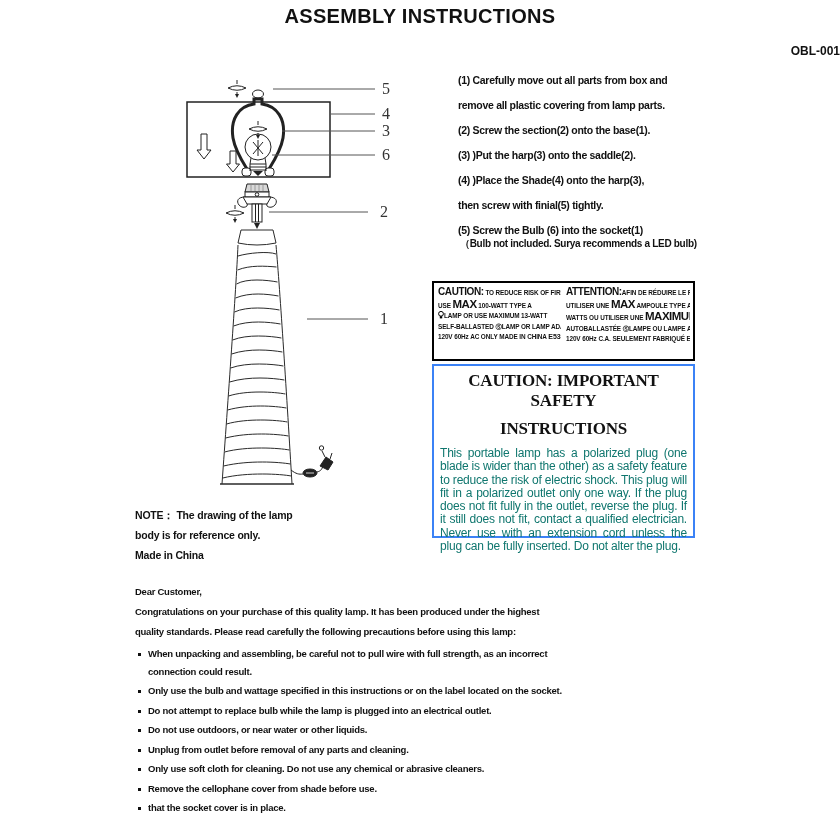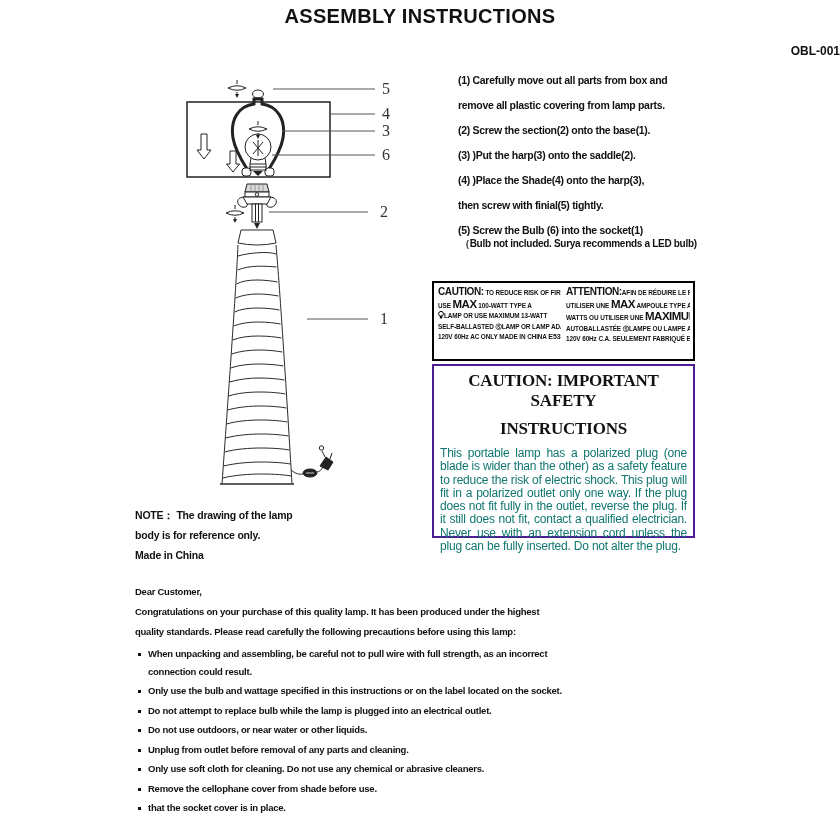--- a/index.html
+++ b/index.html
@@ -28,21 +28,21 @@
           line-height:10.6px; letter-spacing:-.1px; }
   .rcol.en { width:123px; }
   .rcol.fr { flex:1; }
   .rcol .rl { display:block; }
   .rcol .lg { font-size:10px; letter-spacing:-.4px; }
   .rcol .xl { font-size:11.5px; letter-spacing:-.5px; }
   .rcol .cert { font-size:7px; }
   .bulb-ic { display:inline-block; vertical-align:-1px; }
 
   .safety { position:absolute; left:432px; top:364px; width:263px; height:174px;
-            border:2px solid #4c1d95; box-sizing:border-box; text-align:center; }
+            border:2px solid #3b82f6; box-sizing:border-box; text-align:center; }
   .safety .h { font-family:"Liberation Serif", serif; font-weight:bold; font-size:17px;
                line-height:20px; margin-top:5px; letter-spacing:-.2px; }
   .safety .h2 { margin-top:8px; }
   .safety .bodytxt { margin:8px 6px 0 6px; text-align:justify; font-size:12px;
                      line-height:13.3px; color:#0f766e; letter-spacing:-.2px; }
 
   .note { position:absolute; left:135px; top:505px; font-weight:bold; font-size:10.5px;
           letter-spacing:-.2px; }
   .note div { line-height:20px; white-space:nowrap; }
 

